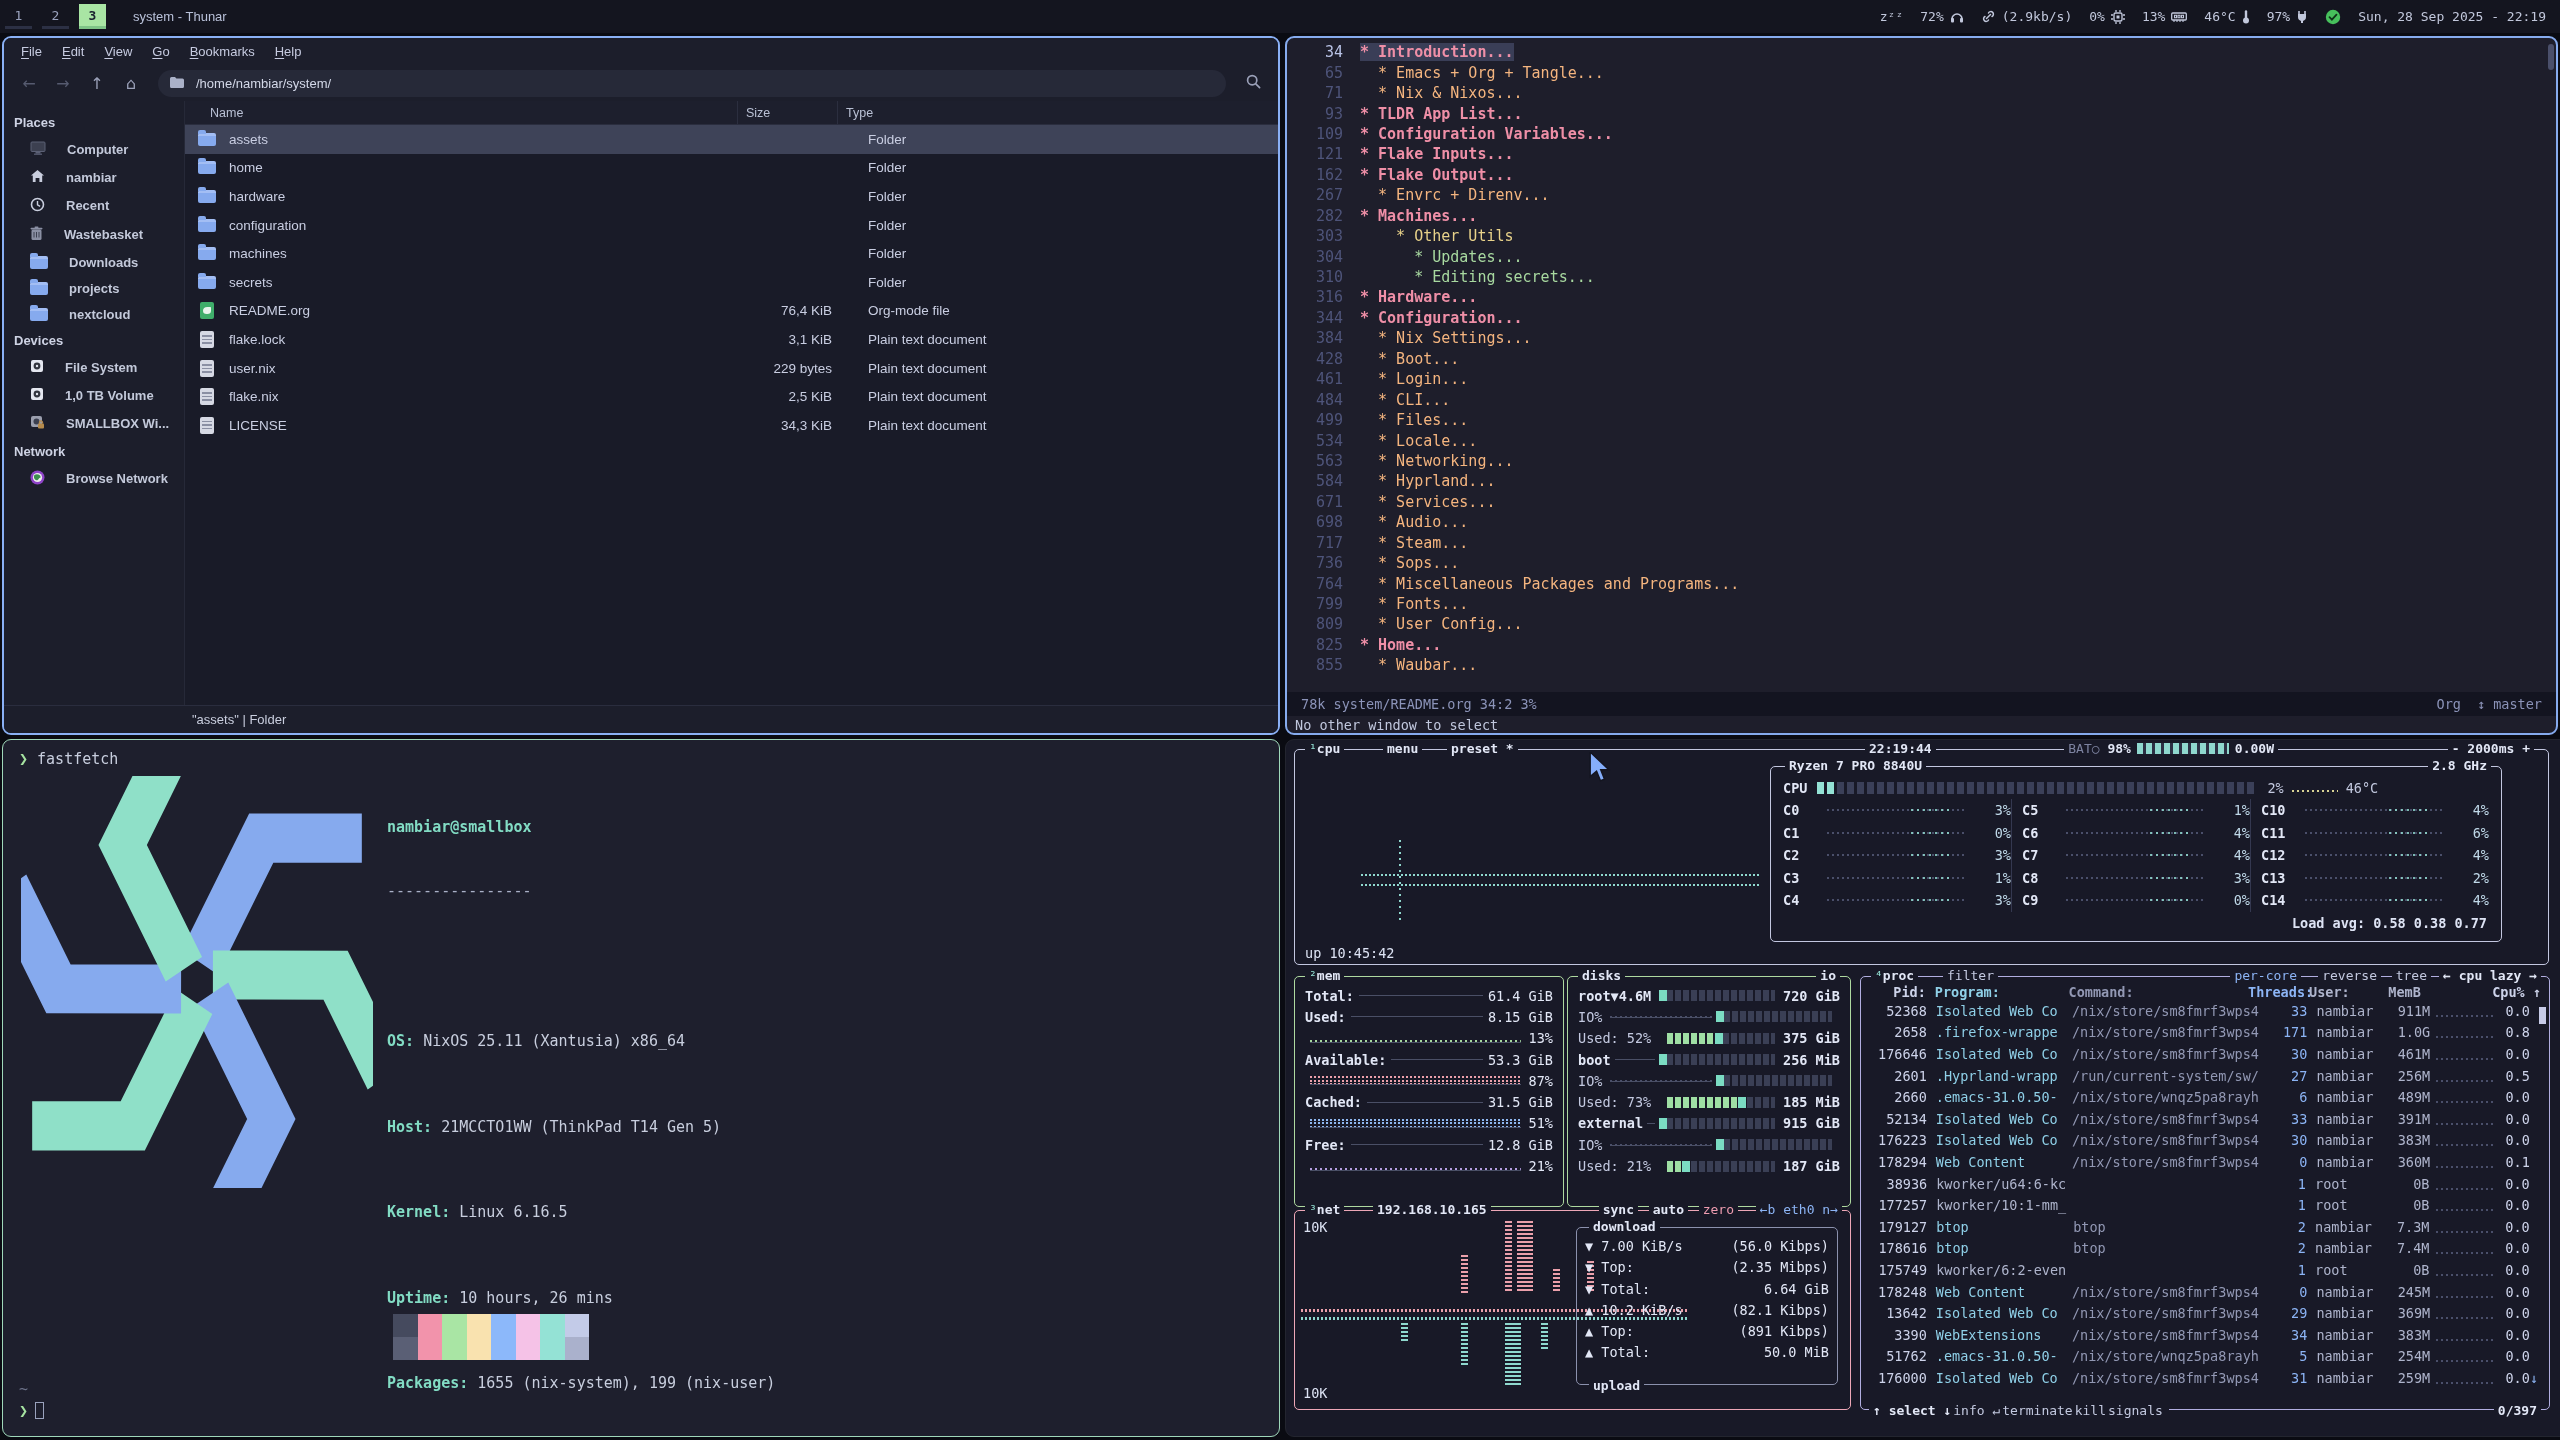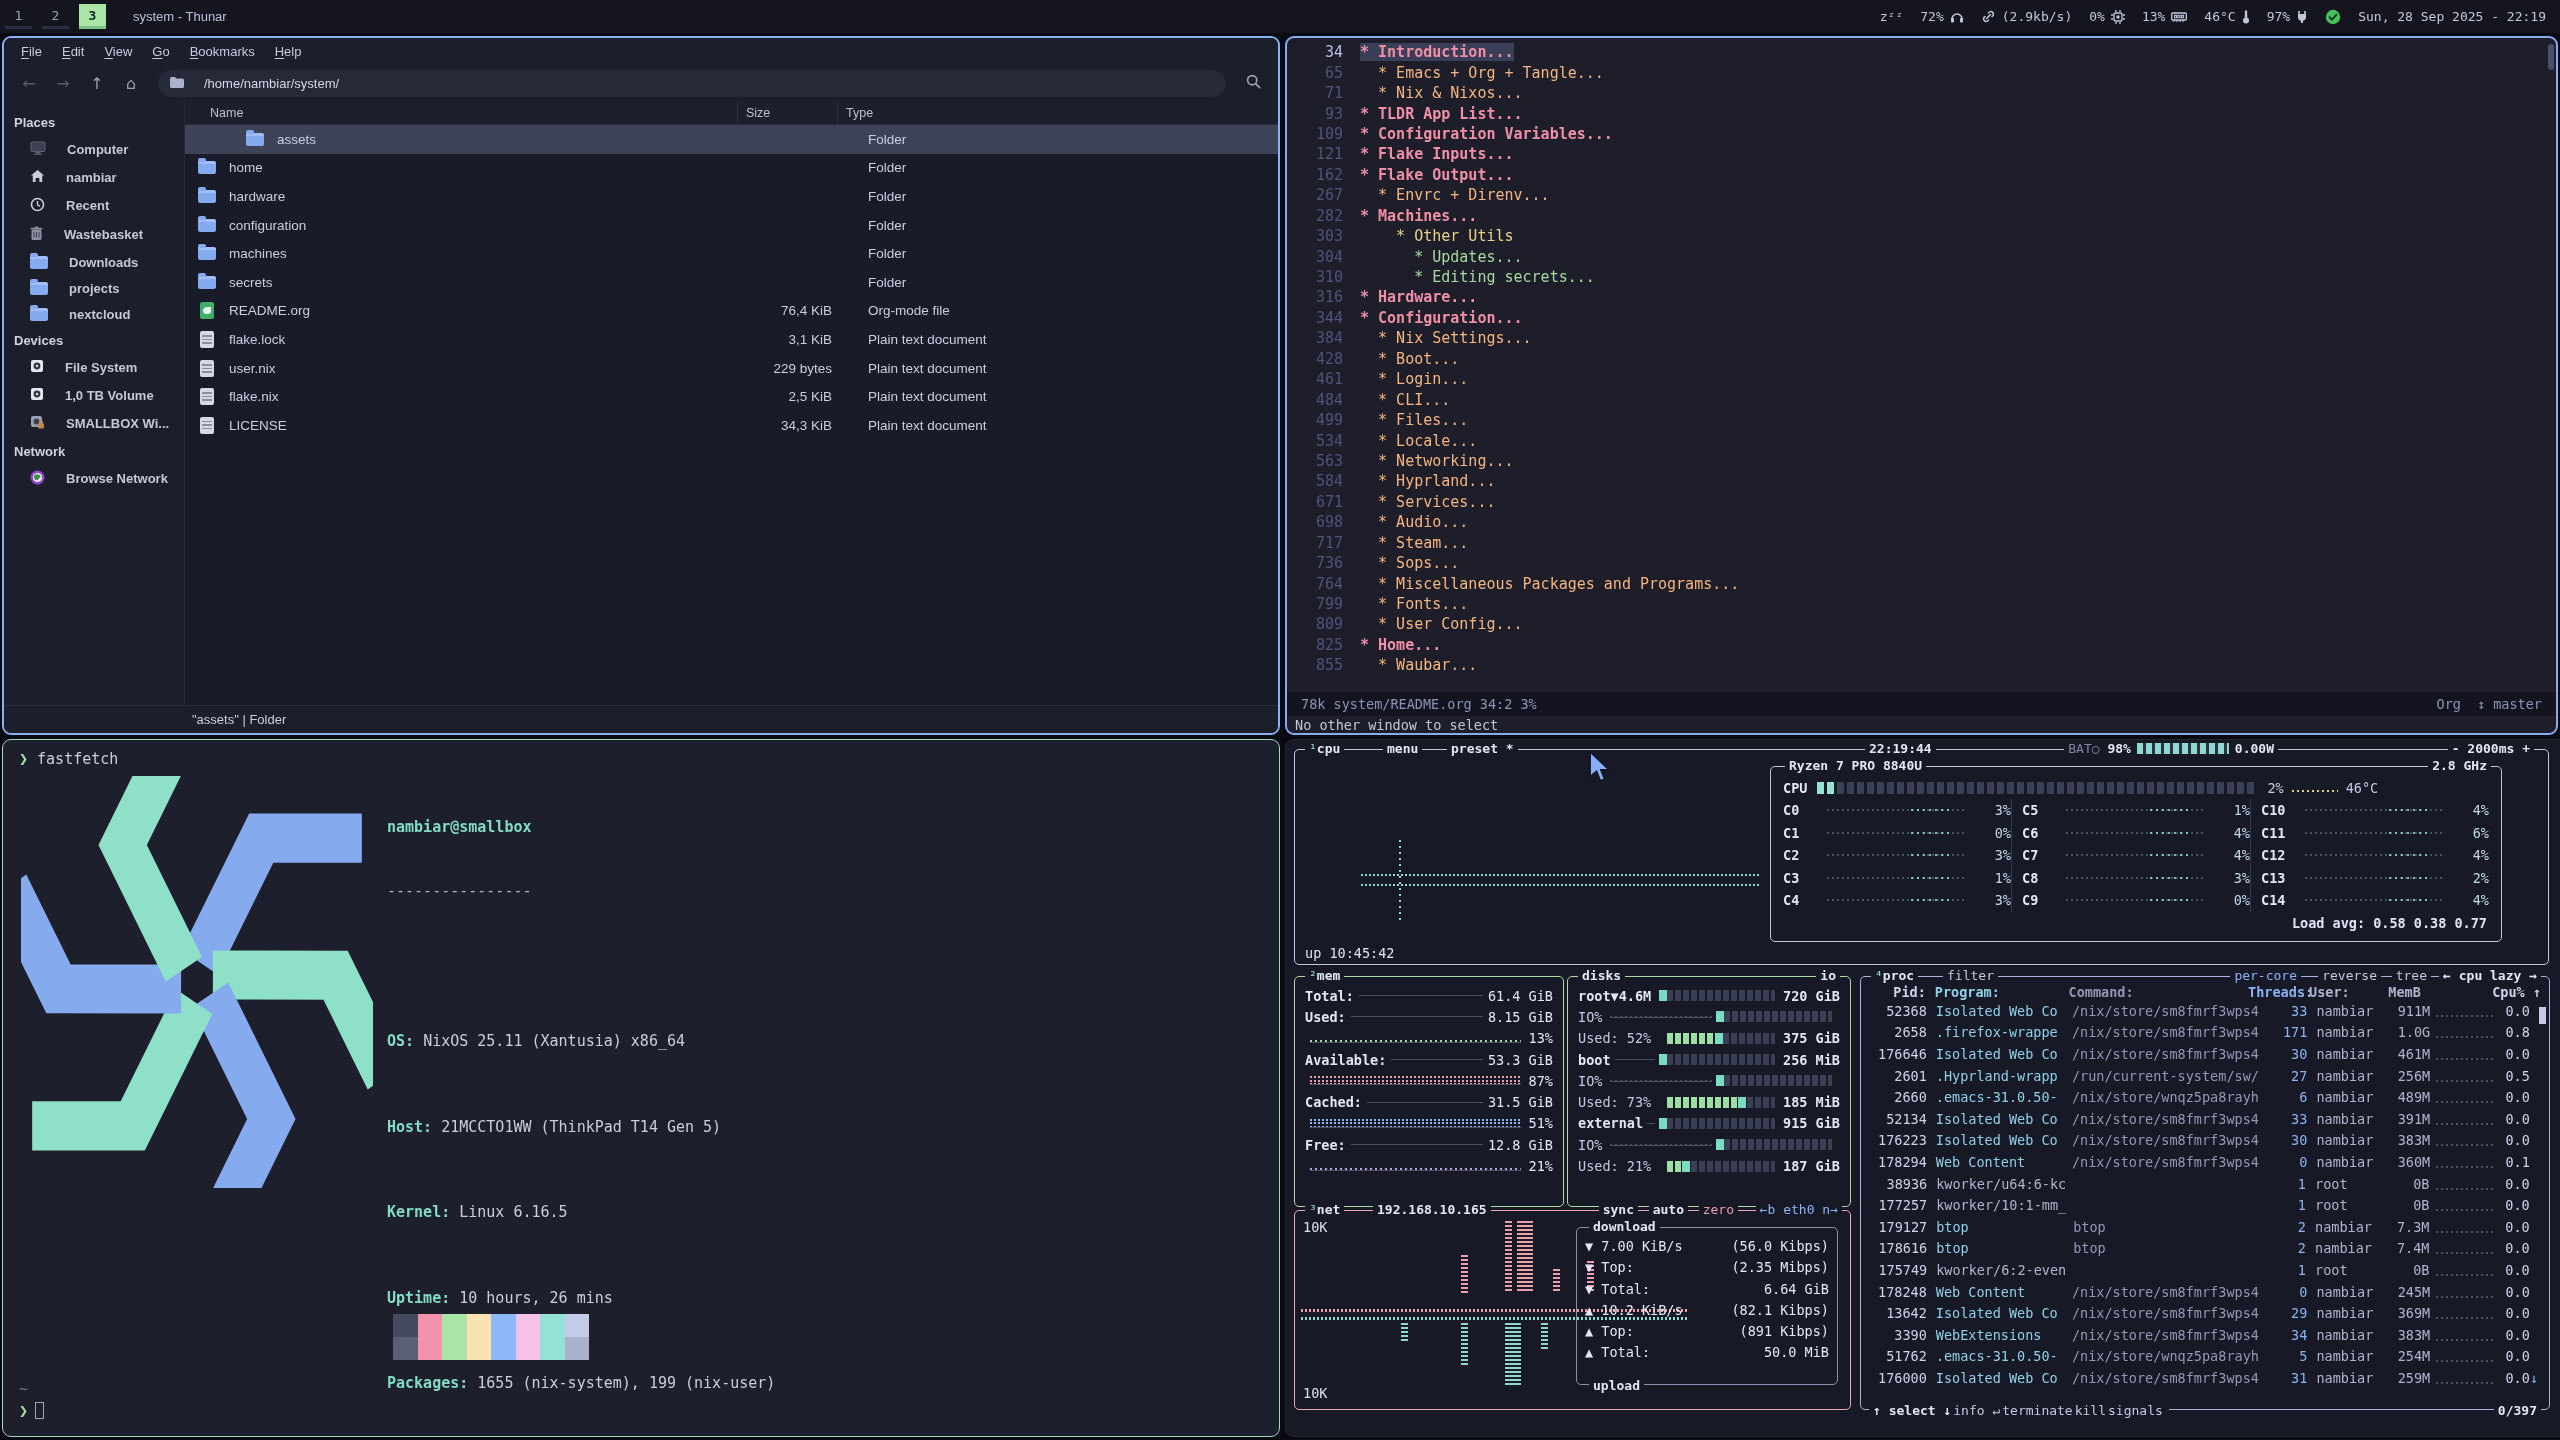--- a/index.html
+++ b/index.html
@@ -28,36 +28,36 @@
 
   
   .menubar { height:27px; display:flex; align-items:center; gap:2px; padding-left:8px; background:#1c1e2b; }
   .menuitem { padding:3px 9px; color:#c6cbe0; font-size:13px; border-radius:3px; }
   .menuitem span { text-decoration:underline; text-decoration-thickness:1px; text-underline-offset:2px; }
   .tbar { height:36px; display:flex; align-items:center; padding:0 10px; gap:4px; background:#1c1e2b; }
   .navbtn { width:30px; height:26px; display:flex; align-items:center; justify-content:center;
     color:#9aa0b8; font-size:16px; font-family:"DejaVu Sans",sans-serif; border-radius:4px;}
   .navbtn.dim { color:#565b70; }
   .pathpill { flex:1; height:27px; background:#262938; border-radius:14px; margin:0 8px;
-    display:flex; align-items:center; padding:0 12px; gap:20px; color:#d3d8e8; font-size:13px; }
+    display:flex; align-items:center; padding:0 12px; gap:12px; color:#d3d8e8; font-size:13px; }
   .searchbtn { width:30px; height:28px; display:flex; align-items:center; justify-content:center; }
   .tbody { flex:1; display:flex; min-height:0; }
   .sidebar { width:180px; padding-top:8px; background:#1c1e2b; font-size:13px; color:#c3c9da; overflow:hidden;}
   .sideheader { font-weight:bold; color:#ced3e4; padding:6px 10px 5px; }
   .sideitem { display:flex; align-items:center; gap:21px; padding:5.5px 6px 5.5px 26px;font-weight:bold; }
   .sideitem .si { flex:0 0 auto; }
   .main { flex:1; display:flex; flex-direction:column; background:#191b28; border-left:1px solid #262938;}
   .colshdr { height:24px; display:flex; align-items:center; background:#1d1f2d; border-bottom:1px solid #2a2d3e;
     color:#b9c0d4; font-size:12.5px; }
   .ch-name { padding-left:25px; flex:1; border-right:1px solid #2b2e3f; height:100%; display:flex; align-items:center;}
   .ch-size { width:100px; padding-left:8px; border-right:1px solid #2b2e3f; height:100%; display:flex; align-items:center;}
   .ch-type { width:440px; padding-left:8px; height:100%; display:flex; align-items:center;}
   .filelist { flex:1; }
   .frow { height:28.6px; display:flex; align-items:center; font-size:13.5px; color:#c9cee2; }
-  .frow.selected { background:#3e4358;padding-left:48px; }
+  .frow.selected { background:#3e4358; }
   .f-ic { width:44px; display:flex; justify-content:center; }
   .f-name { flex:1; }
   .f-size { width:100px; text-align:right; padding-right:6px; }
   .f-type { width:440px; padding-left:30px; }
   .fi { position:relative; }
   .fi-folder { width:18px; height:13px; background:linear-gradient(#a3bef4 0 3px,#86aaee 3px); border-radius:2px; }
   .fi-folder::before { content:""; position:absolute; top:-3px; left:0; width:8px; height:4px; background:#86aaee; border-radius:2px 2px 0 0;}
   .fi-org { width:14px; height:17px; background:#3fae6a; border-radius:2px; }
   .fi-org::before { content:""; position:absolute; left:3px; top:5px; width:8px; height:7px; background:#e8f5ec; border-radius:60% 10% 50% 50%; }
   .fi-text { width:14px; height:17px; background:#d6d9e4; border-radius:2px; }

